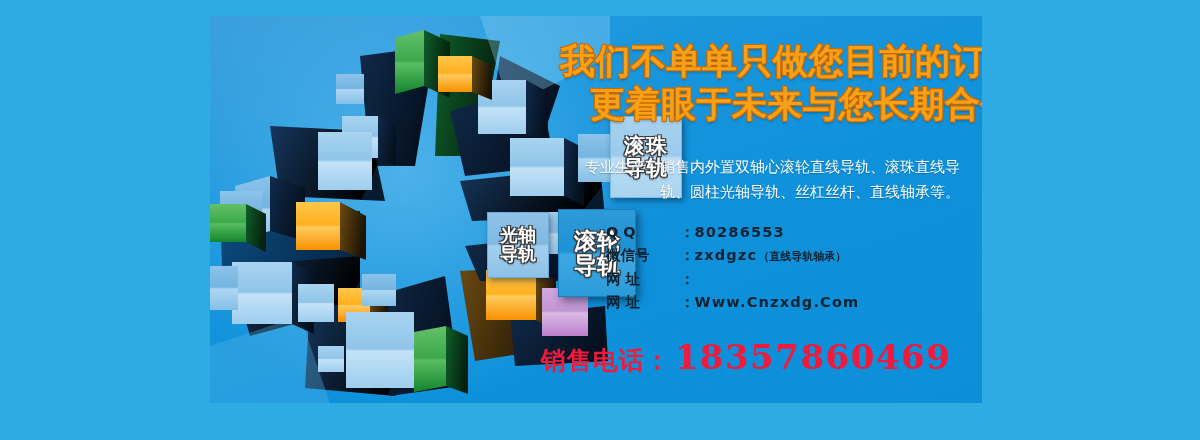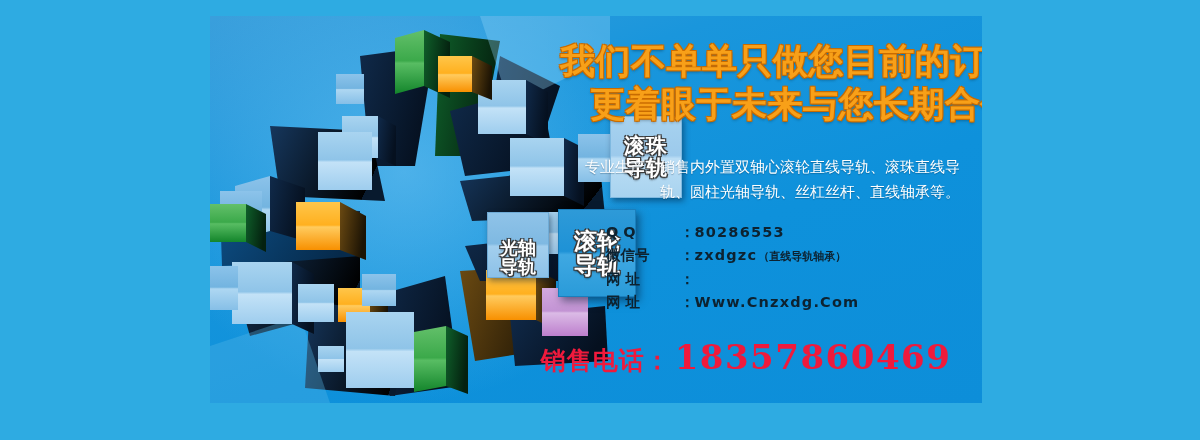--- a/index.html
+++ b/index.html
@@ -42,21 +42,20 @@
     left:400px;top:100px;width:70px;height:80px;font-size:21px;letter-spacing:1px;
     background:linear-gradient(180deg,#a7d2ef 0%,#9ccaec 48%,#bcdef5 52%,#a8d3ef 100%);
     border:1px solid #7fb9e0;
     box-shadow:2px 3px 6px rgba(0,20,45,.45);
   }
   .tile-guangzhou{
     left:277px;top:196px;width:60px;height:64px;font-size:18px;
     background:linear-gradient(180deg,#8fc3e8 0%,#7fb9e2 48%,#a3cfee 52%,#8cc1e7 100%);
     border:1px solid #6fabd6;
     box-shadow:2px 3px 6px rgba(0,20,45,.45);
-    justify-content:flex-end;
   }
   .tile-gunlun{
     left:348px;top:193px;width:76px;height:86px;font-size:23px;
     background:linear-gradient(180deg,#2e9ad8 0%,#1e92d6 48%,#3fa8e2 52%,#2a9bd9 100%);
     border:1px solid #1a7fbd;
     box-shadow:3px 4px 8px rgba(0,20,45,.5);
   }
   .tile-sigang{
     left:432px;top:197px;width:57px;height:59px;font-size:17px;
     background:linear-gradient(180deg,#cba8d8 0%,#c09ad0 48%,#d8bde3 52%,#c7a4d6 100%);

